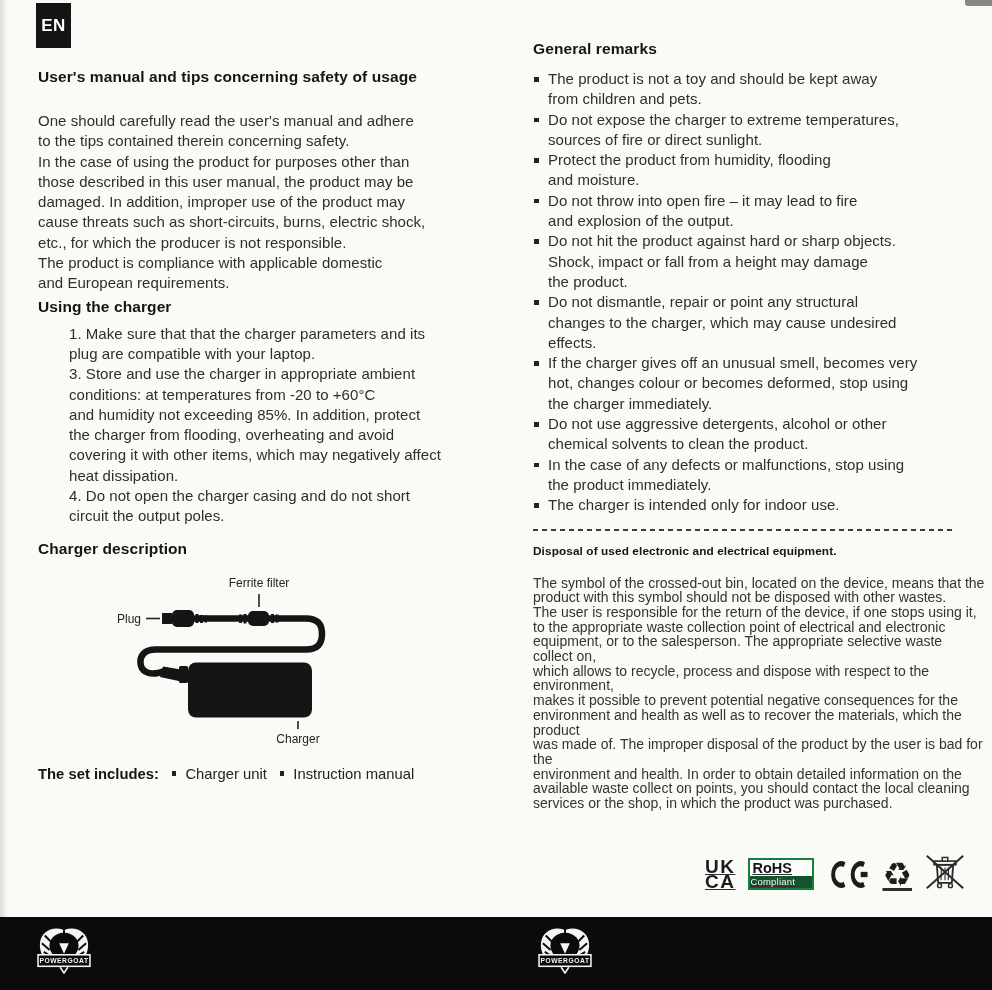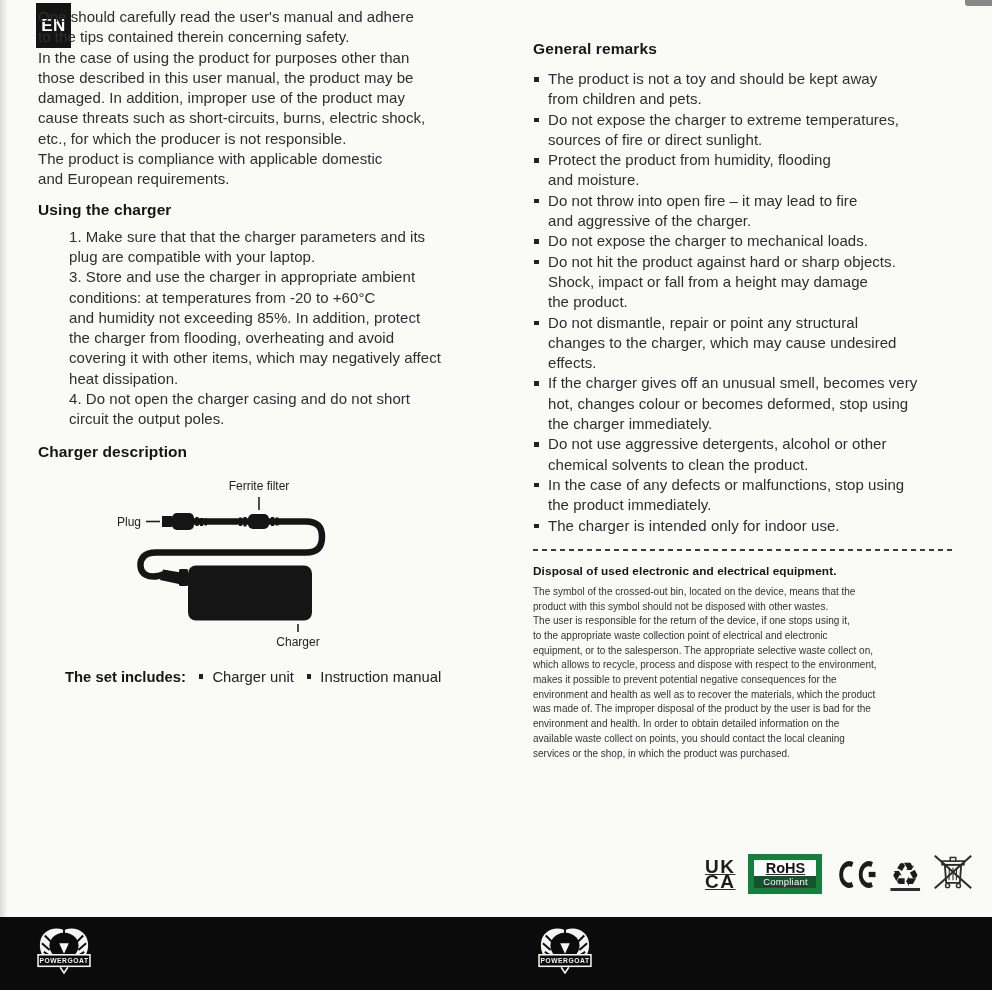--- a/index.html
+++ b/index.html
@@ -17,47 +17,47 @@
     font-weight:bold;font-size:17px;letter-spacing:.5px;}
 
   .col{position:absolute;top:0;}
   .col-left{left:38px;width:452px;}
   .col-right{left:533px;width:452px;}
 
   .sec-heading{margin:0;font-size:15.5px;line-height:21px;font-weight:bold;color:#151515;letter-spacing:.1px;}
   .body-text{font-size:15px;line-height:20.3px;white-space:pre-line;letter-spacing:.05px;}
 
   #safety-heading{margin-top:66px;}
-  #safety-body{margin-top:7px;}
-  #using-heading{margin-top:9px;}
+  #safety-body{margin-top:24px;}
+  #using-heading{margin-top:2px;}
   .num-list{margin-top:7px;margin-left:31px;}
   .num-item{font-size:15px;line-height:20.3px;white-space:pre-line;letter-spacing:.05px;}
   #desc-heading{margin-top:11px;}
   .diagram{display:block;margin:12px 0 0 22px;}
   .diagram text{fill:#222;font-size:12px;font-family:"Liberation Sans","DejaVu Sans",sans-serif;}
 
   .set-includes{margin-top:17px;font-size:14.8px;color:#222;}
-  .set-includes .lbl{font-weight:bold;color:#151515;margin-left:27px;}
+  .set-includes .lbl{font-weight:bold;color:#151515;}
   .inc-item::before{content:"";display:inline-block;width:4.5px;height:4.5px;background:#222;
     margin:0 9px 2px 13px;vertical-align:middle;}
 
   #remarks-heading{margin-top:38px;}
   .bullets{list-style:none;margin:10px 0 0 0;padding:0;}
   .bullets li{position:relative;padding-left:15px;font-size:15px;line-height:20.3px;
     white-space:pre-line;letter-spacing:.05px;}
   .bullets li::before{content:"";position:absolute;left:1px;top:8px;width:4.5px;height:4.5px;background:#222;}
 
   .dashed-sep{margin-top:13px;width:422px;height:2px;
     background:repeating-linear-gradient(90deg,#3c3c3c 0 5px,rgba(0,0,0,0) 5px 9px);}
   #disposal-heading{margin-top:13px;font-size:11.8px;line-height:14px;font-weight:bold;color:#151515;}
-  #disposal-body{margin-top:7px;font-size:10px;line-height:14.7px;white-space:pre-line;color:#333;}
+  #disposal-body{margin-top:18px;font-size:14px;line-height:14.7px;white-space:pre-line;color:#333;}
 
   .cert-row{position:absolute;left:705px;top:852px;display:flex;align-items:center;gap:13px;text-decoration:underline;}
   .ukca{font-weight:bold;color:#1c1c1c;font-size:19px;line-height:15px;letter-spacing:1.5px;text-align:center;}
-  .rohs{border:6px solid #15803d;width:62px;text-align:center;background:#fcfcfa;}
+  .rohs{border:2px solid #15803d;width:62px;background:#fcfcfa;}
   .rohs-top{font-weight:bold;font-size:14.5px;line-height:16px;color:#141414;padding:0 2px;}
   .rohs-bottom{background:#14532d;color:#f5f5f3;font-size:9.5px;line-height:12px;letter-spacing:.2px;}
   .ce-mark svg{display:block;}
   .recycle{font-family:"DejaVu Sans",sans-serif;font-size:33px;line-height:33px;color:#1c1c1c;}
 
   .footer-bar{position:absolute;left:0;top:917px;width:992px;height:73px;background:#0b0b0b;}
   .brand-logo{position:absolute;top:7px;width:62px;height:50px;}
   .brand-logo.left{left:33px;}
   .brand-logo.center{left:534px;}
   .brand-logo text{fill:#f5f5f3;font-size:7px;font-weight:bold;letter-spacing:.55px;
@@ -65,20 +65,21 @@
 </style>
 </head>
 <body>
 
 <div class="edge-shade"></div>
 <div class="smudge"></div>
 
 <span class="en-badge">EN</span>
 
 <div class="col col-left">
+  <h2 class="sec-heading" id="safety-heading">User's manual and tips concerning safety of usage</h2>
   <div class="body-text" id="safety-body">One should carefully read the user's manual and adhere
 to the tips contained therein concerning safety.
 In the case of using the product for purposes other than
 those described in this user manual, the product may be
 damaged. In addition, improper use of the product may
 cause threats such as short-circuits, burns, electric shock,
 etc., for which the producer is not responsible.
 The product is compliance with applicable domestic
 and European requirements.</div>
 
@@ -147,23 +148,22 @@
       <li>The product is not a toy and should be kept away
 from children and pets.</li>
 
       <li>Do not expose the charger to extreme temperatures,
 sources of fire or direct sunlight.</li>
 
       <li>Protect the product from humidity, flooding
 and moisture.</li>
 
       <li>Do not throw into open fire – it may lead to fire
-and aggressive of the charger.</li>
-
-      <li>Do not expose the charger to mechanical loads.</li>
+and explosion of the output.</li>
+
 
       <li>Do not hit the product against hard or sharp objects.
 Shock, impact or fall from a height may damage
 the product.</li>
 
       <li>Do not dismantle, repair or point any structural
 changes to the charger, which may cause undesired
 effects.</li>
 
       <li>If the charger gives off an unusual smell, becomes very

